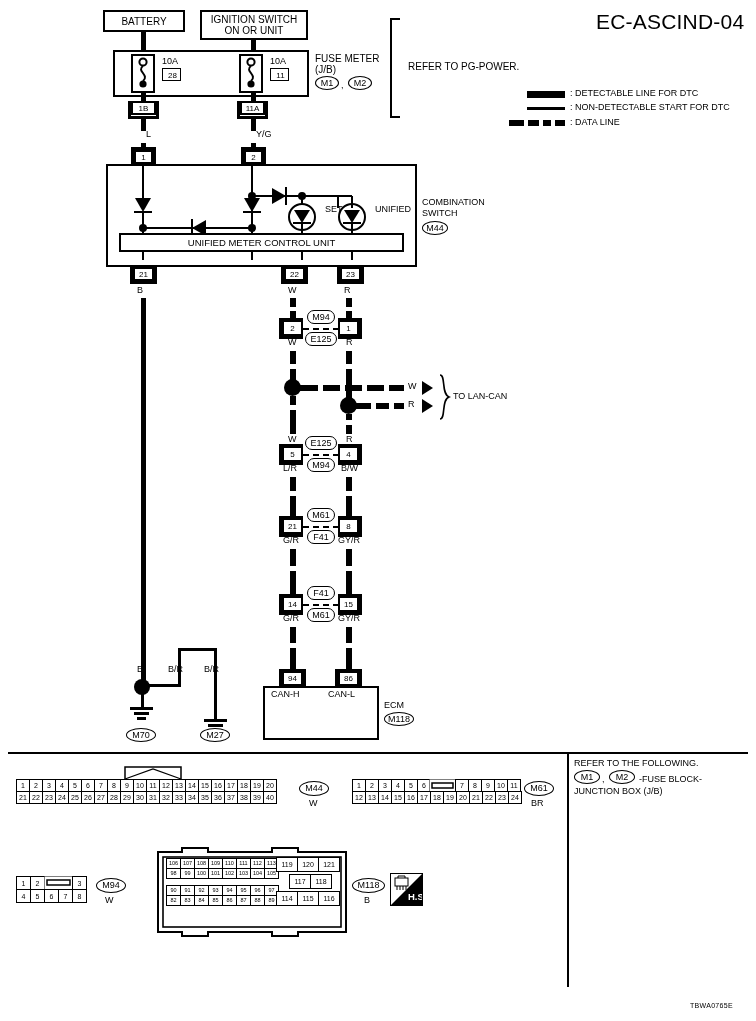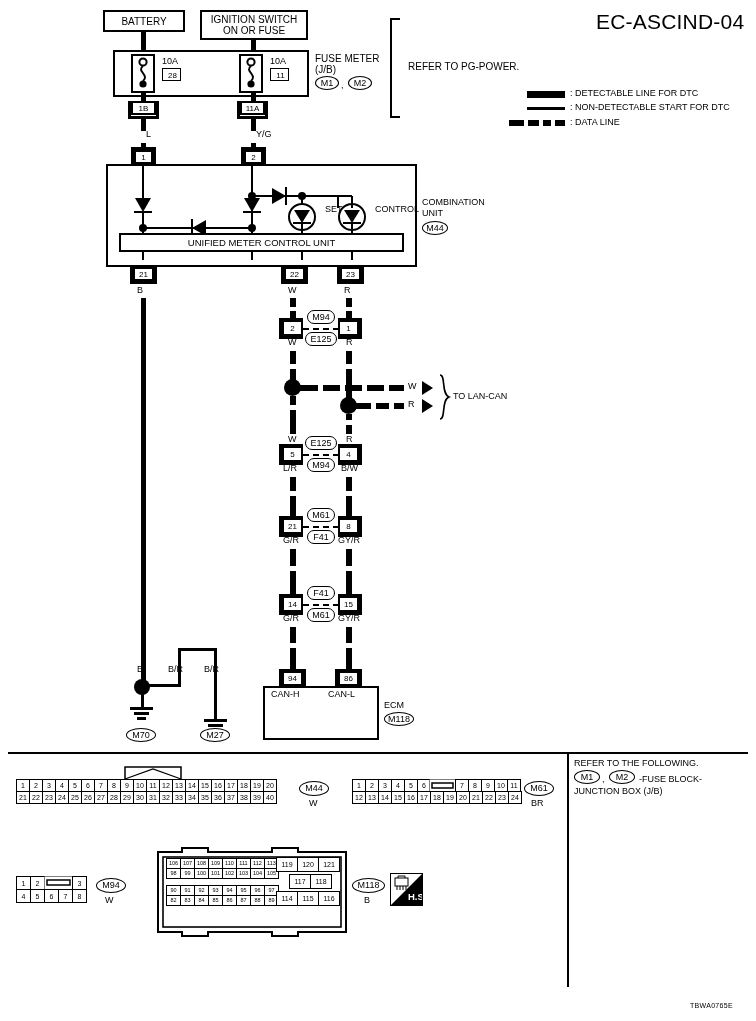--- a/index.html
+++ b/index.html
@@ -76,21 +76,21 @@
 </style>
 </head>
 <body>
 
 <div class="title" style="left:596px; top:10px;">EC-ASCIND-04</div>
 
 <div class="labelbox" style="left:103px; top:10px; width:82px; height:22px;">BATTERY</div>
 
 <div class="labelbox" style="left:200px; top:10px; width:108px; height:30px; flex-direction:column;">
   <span>IGNITION SWITCH</span>
-  <span>ON OR FUSE</span>
+  <span>ON OR UNIT</span>
 </div>
 
 <div class="vlw" style="left:141px; top:32px; height:18px;"></div>
 <div class="vlw" style="left:251px; top:40px; height:10px;"></div>
 
 <div class="box" style="left:113px; top:50px; width:196px; height:47px;"></div>
 
 <div class="boxthin" style="left:131px; top:54px; width:24px; height:39px; border-width:2px;"></div>
 <svg class="abs" style="left:131px; top:54px;" width="24" height="39">
   <circle cx="12" cy="8" r="3.6" fill="#fff" stroke="#000" stroke-width="2"></circle>
@@ -213,28 +213,28 @@
 
   <circle cx="246" cy="53" r="13" fill="#fff" stroke="#000" stroke-width="2"></circle>
   <polygon points="238,46 254,46 246,59" fill="#000"></polygon>
   <line x1="237" y1="59" x2="255" y2="59" stroke="#000" stroke-width="2"></line>
   <line x1="246" y1="59" x2="246" y2="96" stroke="#000" stroke-width="2"></line>
   <line x1="232" y1="32" x2="246" y2="32" stroke="#000" stroke-width="2"></line>
   <line x1="246" y1="32" x2="246" y2="44" stroke="#000" stroke-width="2"></line>
 </svg>
 
 <div class="t t9" style="left:325px; top:204px;">SET</div>
-<div class="t t9" style="left:375px; top:204px;">CONTROL</div>
+<div class="t t9" style="left:375px; top:204px;">UNIFIED</div>
 
 <div class="boxthin" style="left:119px; top:233px; width:285px; height:19px; display:flex; align-items:center; justify-content:center; border-width:2px;">
   <span style="font-size:9.5px;">UNIFIED METER CONTROL UNIT</span>
 </div>
 
 <div class="t t9" style="left:422px; top:197px;">COMBINATION</div>
-<div class="t t9" style="left:422px; top:208px;">UNIT</div>
+<div class="t t9" style="left:422px; top:208px;">SWITCH</div>
 <div class="cid" style="left:422px; top:221px; width:26px; height:14px;">M44</div>
 
 <div class="term" style="left:133px; top:267px; width:21px; height:14px;">
   <span class="t8" style="position:static;">21</span>
 </div>
 <div class="ear" style="left:130px; top:267px; width:3px; height:17px;"></div>
 <div class="ear" style="left:154px; top:267px; width:3px; height:17px;"></div>
 <div class="ear" style="left:130px; top:281px; width:27px; height:3px;"></div>
 <div class="t t9" style="left:137px; top:285px;">B</div>
 

